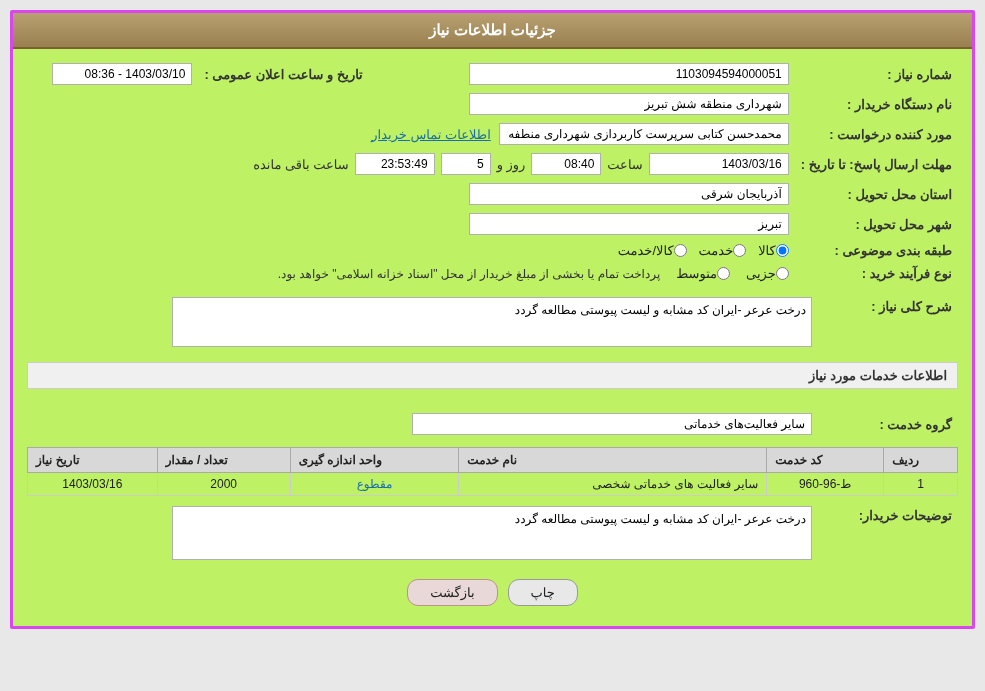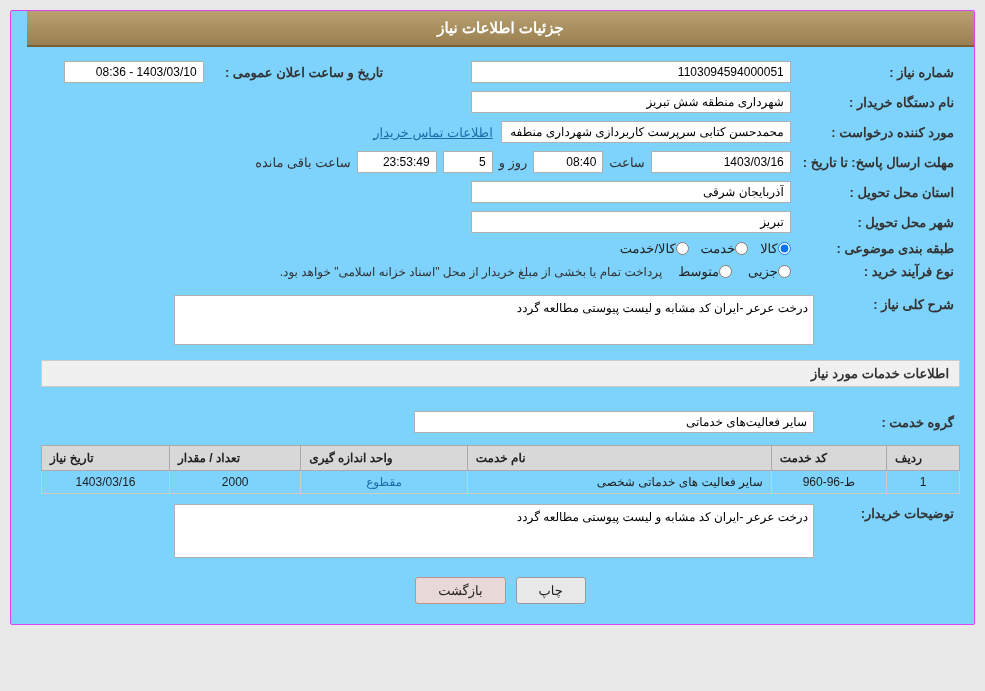--- a/index.html
+++ b/index.html
@@ -10,24 +10,23 @@
       direction: rtl;
       color: #222;
     }
     .page-wrapper {
       width: 985px;
       min-height: 691px;
       background: #e8e8e8;
       padding: 10px;
     }
     .main-card {
-      background: #7dd3fc;
-      border: 1px solid #d946ef;
+      background: #bef264;
+      border: 3px solid #d946ef;
       border-radius: 2px;
-      padding-left: 16px;
     }
     .card-header {
       background: linear-gradient(to bottom, #b8a070, #9a8050);
       color: #fff;
       text-align: center;
       padding: 8px 14px;
       font-size: 15px;
       font-weight: bold;
       border-bottom: 2px solid #7a6030;
     }
@@ -116,21 +115,21 @@
       justify-content: center;
       gap: 10px;
       margin-top: 12px;
       padding-bottom: 10px;
     }
     .btn {
       padding: 5px 22px;
       font-size: 13px;
       font-family: Tahoma, Arial, sans-serif;
       cursor: pointer;
-      border-radius: 3px;
+      border-radius: 11px;
     }
     .btn-print {
       background: #e8e8e8;
       border: 1px solid #999;
       color: #222;
     }
     .btn-back {
       background: #e8d8d8;
       border: 1px solid #c09090;
       color: #222;
@@ -147,21 +146,21 @@
     <div class="card-body">
 
       <table class="info-table">
         <tbody>
             <tr>
           <td class="label-cell">شماره نیاز :</td>
           <td class="value-cell" style="flex:1;">
             <input class="input-box input-wide" type="text" readonly="" value="1103094594000051" style="">
           </td>
           <td style="width:30px;"></td>
-          <td class="label-cell" style="width:auto; text-align:center;">تاریخ و ساعت اعلان عمومی :</td>
+          <td class="label-cell" style="width:auto; text-align:left;">تاریخ و ساعت اعلان عمومی :</td>
           <td class="value-cell">
             <input class="input-box input-date" type="text" readonly="" value="1403/03/10 - 08:36" style="">
           </td>
         </tr>
         <tr>
           <td class="label-cell">نام دستگاه خریدار :</td>
           <td colspan="4" class="value-cell">
             <input class="input-box" style="width: 320px;" type="text" readonly="" value="شهرداری منطقه شش تبریز">
           </td>
         </tr>

